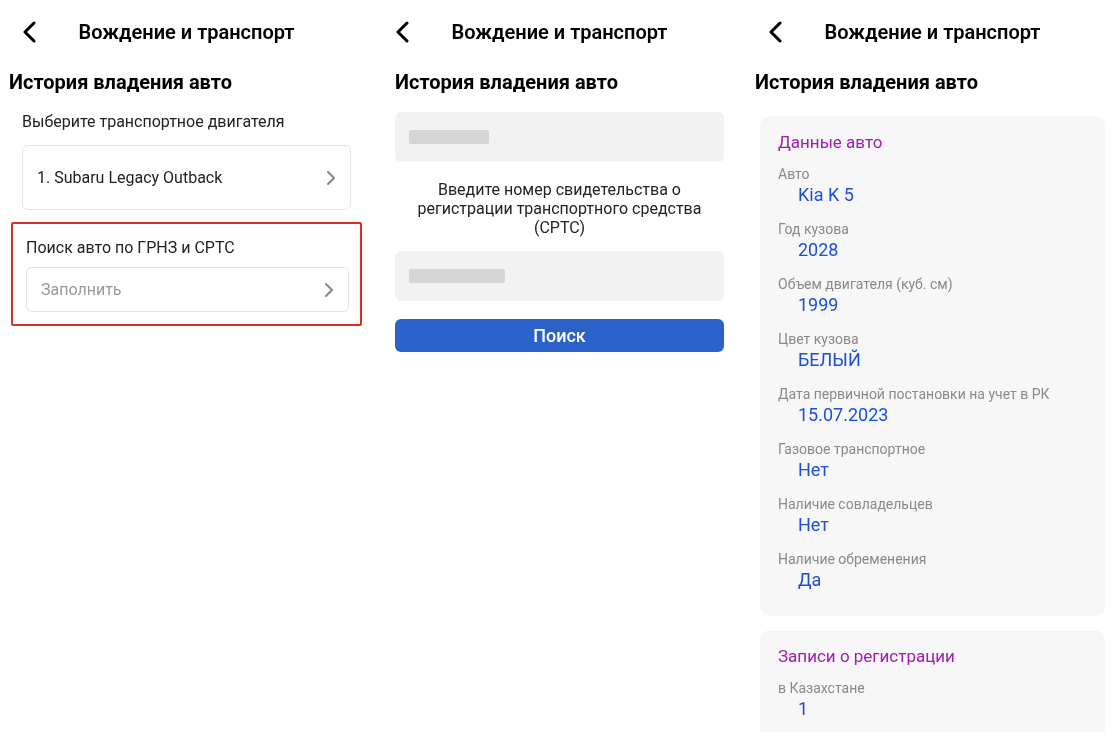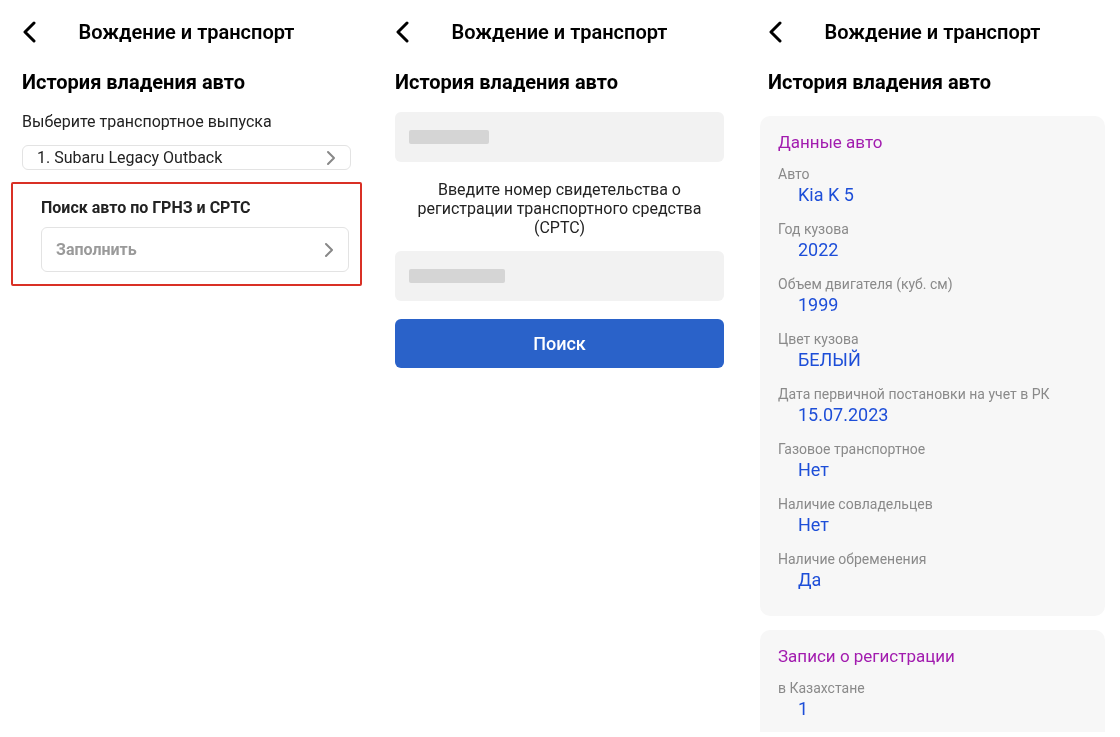--- a/index.html
+++ b/index.html
@@ -33,46 +33,45 @@
       flex: 1;
       text-align: center;
       font-size: 20px;
       font-weight: 600;
       color: #000;
     }
     .section-title {
       font-size: 20px;
       font-weight: 700;
       color: #000;
-      padding: 6px 22px 10px 22px;
+      padding: 6px 22px 10px 9px;
     }
     .field-label {
       font-size: 16px;
       color: #222;
       padding: 8px 22px 6px 22px;
     }
     .select-row {
       margin: 8px 22px 0 22px;
       border: 1px solid #e3e3e3;
       border-radius: 6px;
-      padding: 2px 14px;
+      padding: 22px 14px;
       display: flex;
       align-items: center;
       justify-content: space-between;
       font-size: 16px;
       color: #222;
       cursor: pointer;
     }
     .chevron svg { display: block; }
     .highlight-box {
       border: 2px solid #d93025;
       margin: 12px 11px 0 11px;
-      padding: 6px 11px 12px 28px;
+      padding: 6px 11px 12px 13px;
       border-radius: 2px;
-      font-weight: bold;
     }
     .highlight-box .field-label { padding-left: 0; padding-right: 0; }
     .fill-row {
       border: 1px solid #e3e3e3;
       border-radius: 6px;
       padding: 12px 14px;
       display: flex;
       align-items: center;
       justify-content: space-between;
       font-size: 16px;
@@ -91,21 +90,21 @@
       height: 14px;
       background: #d5d5d5;
       border-radius: 2px;
     }
     .input-placeholder-bar.wide { width: 96px; }
     .search-button {
       margin: 18px 22px 0 22px;
       background: #2a62c9;
       color: #fff;
       text-align: center;
-      padding: 14px 0;
+      padding: 6px 0;
       border-radius: 6px;
       font-size: 18px;
       font-weight: 500;
       cursor: pointer;
     }
     .card {
       margin: 12px 14px 0 14px;
       background: #f7f7f7;
       border-radius: 10px;
       padding: 16px 18px 10px 18px;
@@ -140,21 +139,21 @@
 <div class="screen">
   <div class="header">
     <span class="back-icon">
       <svg width="16" height="22" viewBox="0 0 16 22">
           <path d="M12 2 L3 11 L12 20" stroke="#000" stroke-width="3" fill="none" stroke-linecap="round" stroke-linejoin="round"></path>
         </svg>
     </span>
     <div class="header-title">Вождение и транспорт</div>
   </div>
   <div class="section-title">История владения авто</div>
-  <div class="field-label">Выберите транспортное выпуска</div>
+  <div class="field-label">Выберите транспортное двигателя</div>
   <div class="select-row">
     <span>1. Subaru Legacy Outback</span>
     <span class="chevron">
       <svg width="10" height="16" viewBox="0 0 10 16">
           <path d="M2 2 L8 8 L2 14" stroke="#888" stroke-width="2" fill="none" stroke-linecap="round" stroke-linejoin="round"></path>
         </svg>
     </span>
   </div>
   <div class="highlight-box">
     <div class="field-label">Поиск авто по ГРНЗ и СРТС</div>
@@ -201,21 +200,21 @@
   <div class="section-title">История владения авто</div>
   <div class="card">
     <div class="card-title">Данные авто</div>
     <div id="rows-container">
         <div class="data-row">
           <div class="data-label">Авто</div>
           <div class="data-value">Kia K 5</div>
         </div>
         <div class="data-row">
           <div class="data-label">Год кузова</div>
-          <div class="data-value">2022</div>
+          <div class="data-value">2028</div>
         </div>
         <div class="data-row">
           <div class="data-label">Объем двигателя (куб. см)</div>
           <div class="data-value">1999</div>
         </div>
         <div class="data-row">
           <div class="data-label">Цвет кузова</div>
           <div class="data-value">БЕЛЫЙ</div>
         </div>
         <div class="data-row">

